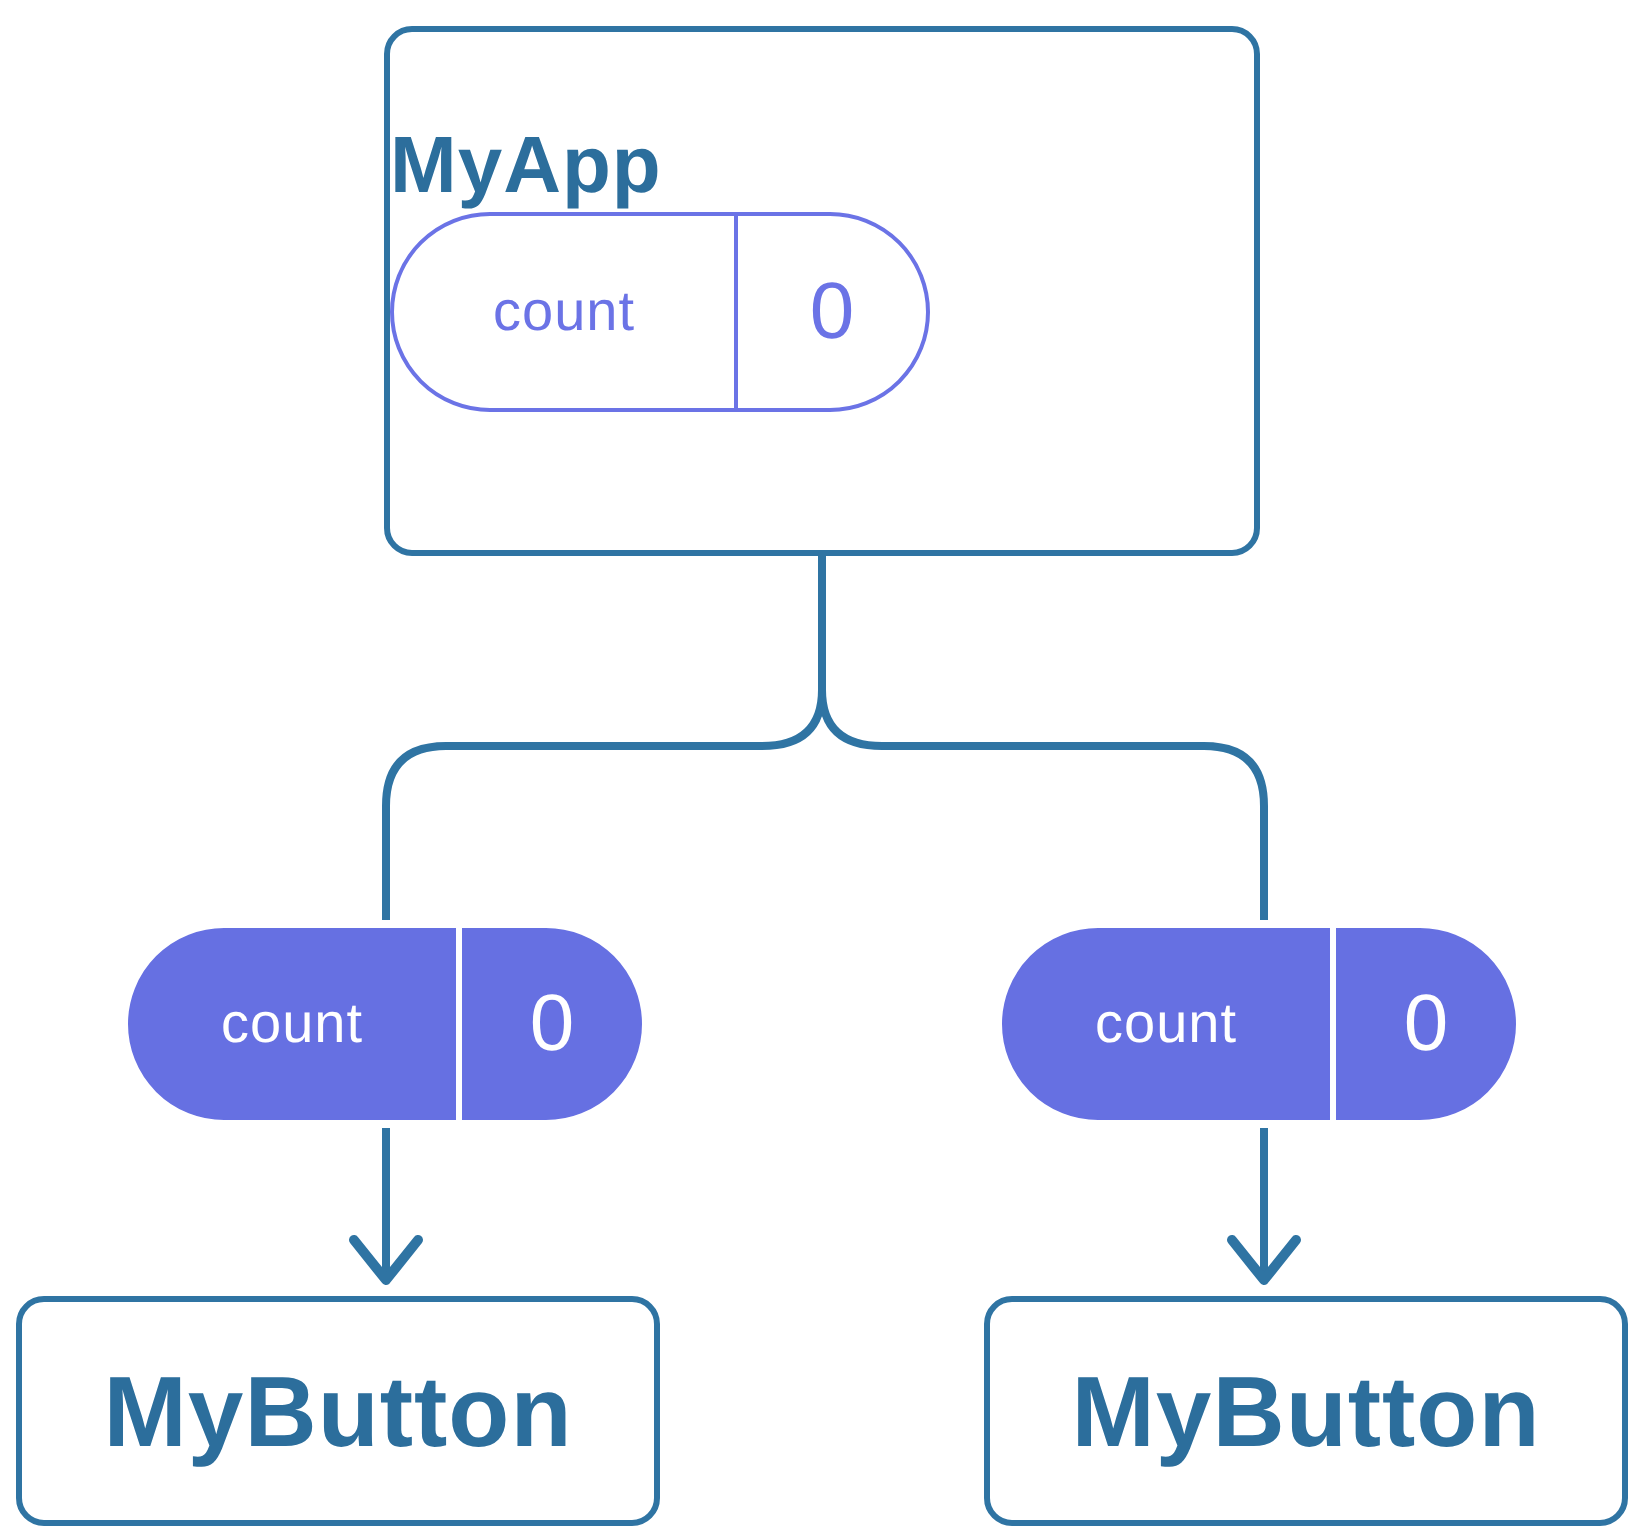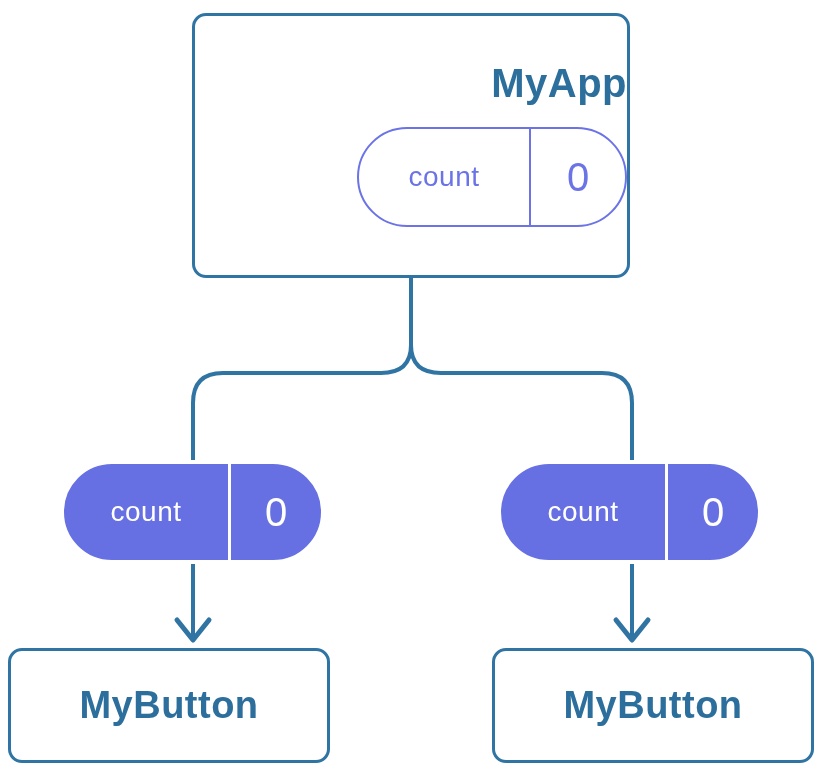--- a/index.html
+++ b/index.html
@@ -22,42 +22,41 @@
     border: 3px solid #2F74A3;
     border-radius: 14px;
     box-sizing: border-box;
     z-index: 2;
   }
   .card-root {
     left: 192px; top: 13px;
     width: 438px; height: 265px;
     display: flex;
     flex-direction: column;
-    align-items: flex-end;
+    align-items: flex-start;
     padding-top: 44px;
-    gap: 21px;
   }
   .card-title {
     color: #2C6E9C;
     font-size: 40px;
     font-weight: 600;
     letter-spacing: 0.5px;
     line-height: 1.15;
   }
   .card-child {
     width: 322px; height: 115px;
     display: flex;
     align-items: center;
     justify-content: center;
   }
   .card-child-left  { left: 8px;   top: 648px; }
   .card-child-right { left: 492px; top: 648px; }
   .child-title {
     color: #2C6E9C;
-    font-size: 38px;
+    font-size: 50px;
     font-weight: 600;
     letter-spacing: 0.5px;
   }
   .pill {
     display: flex;
     align-items: stretch;
     box-sizing: border-box;
     border-radius: 60px;
     overflow: hidden;
   }

